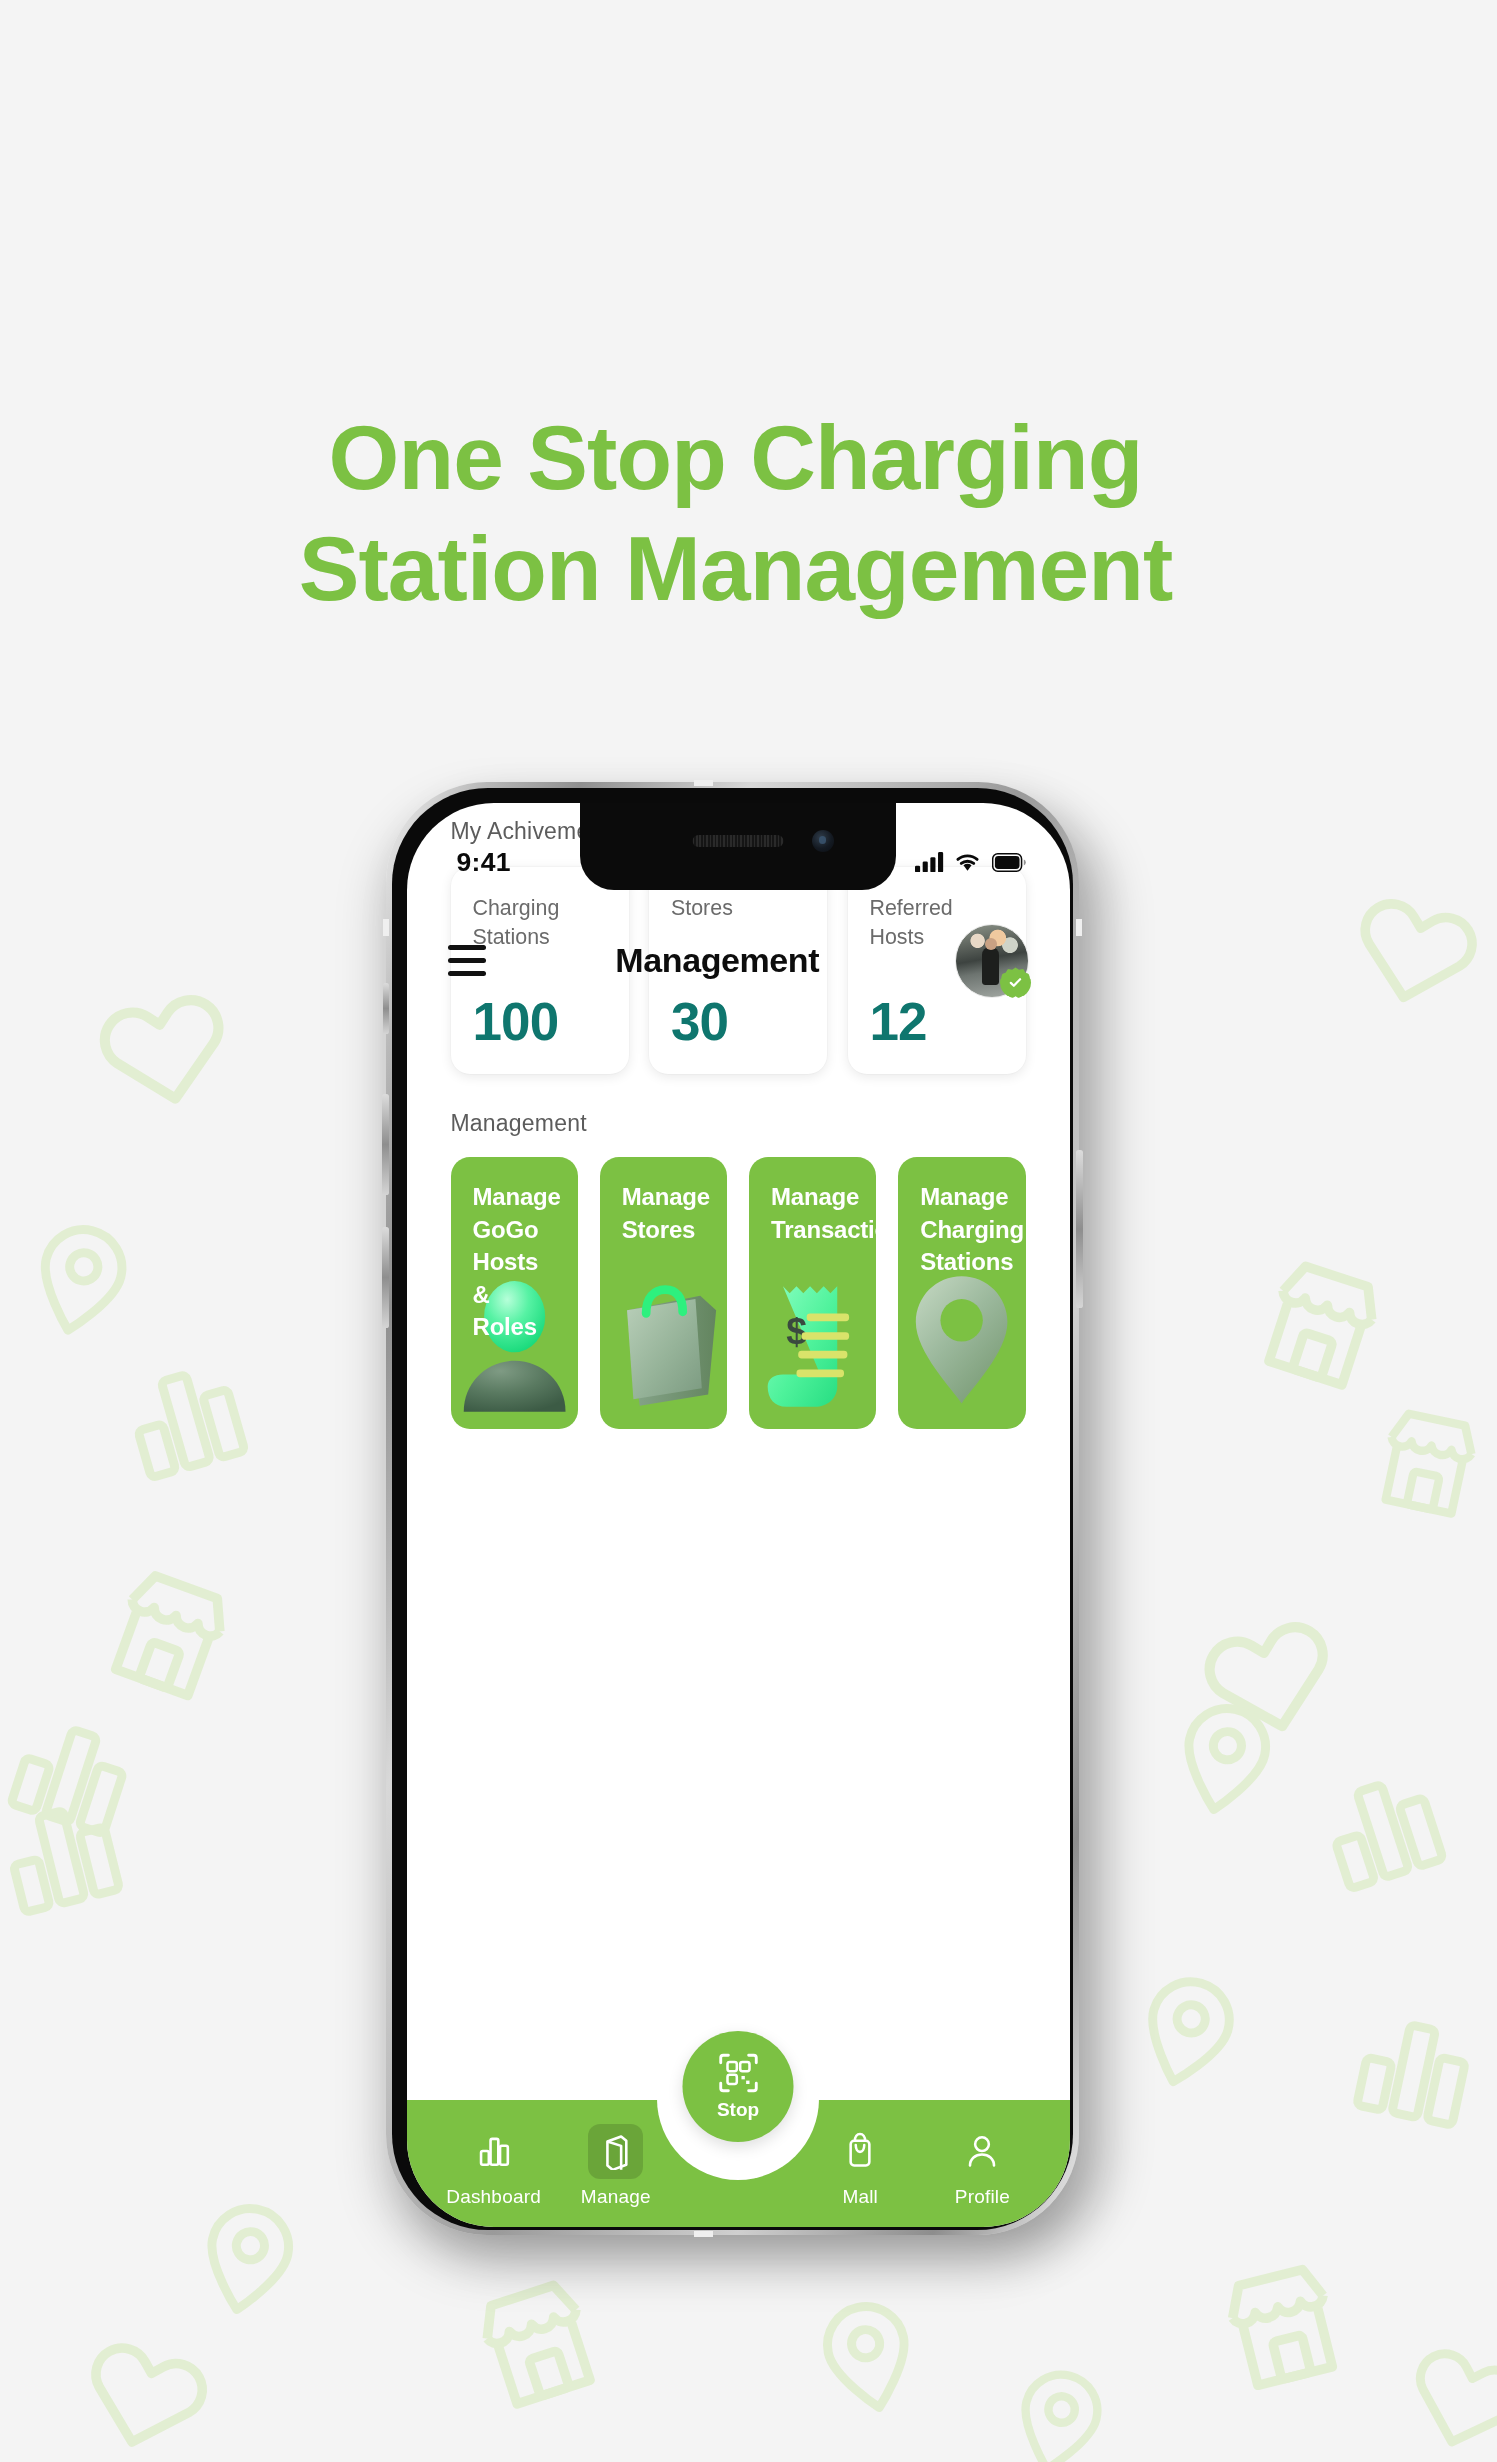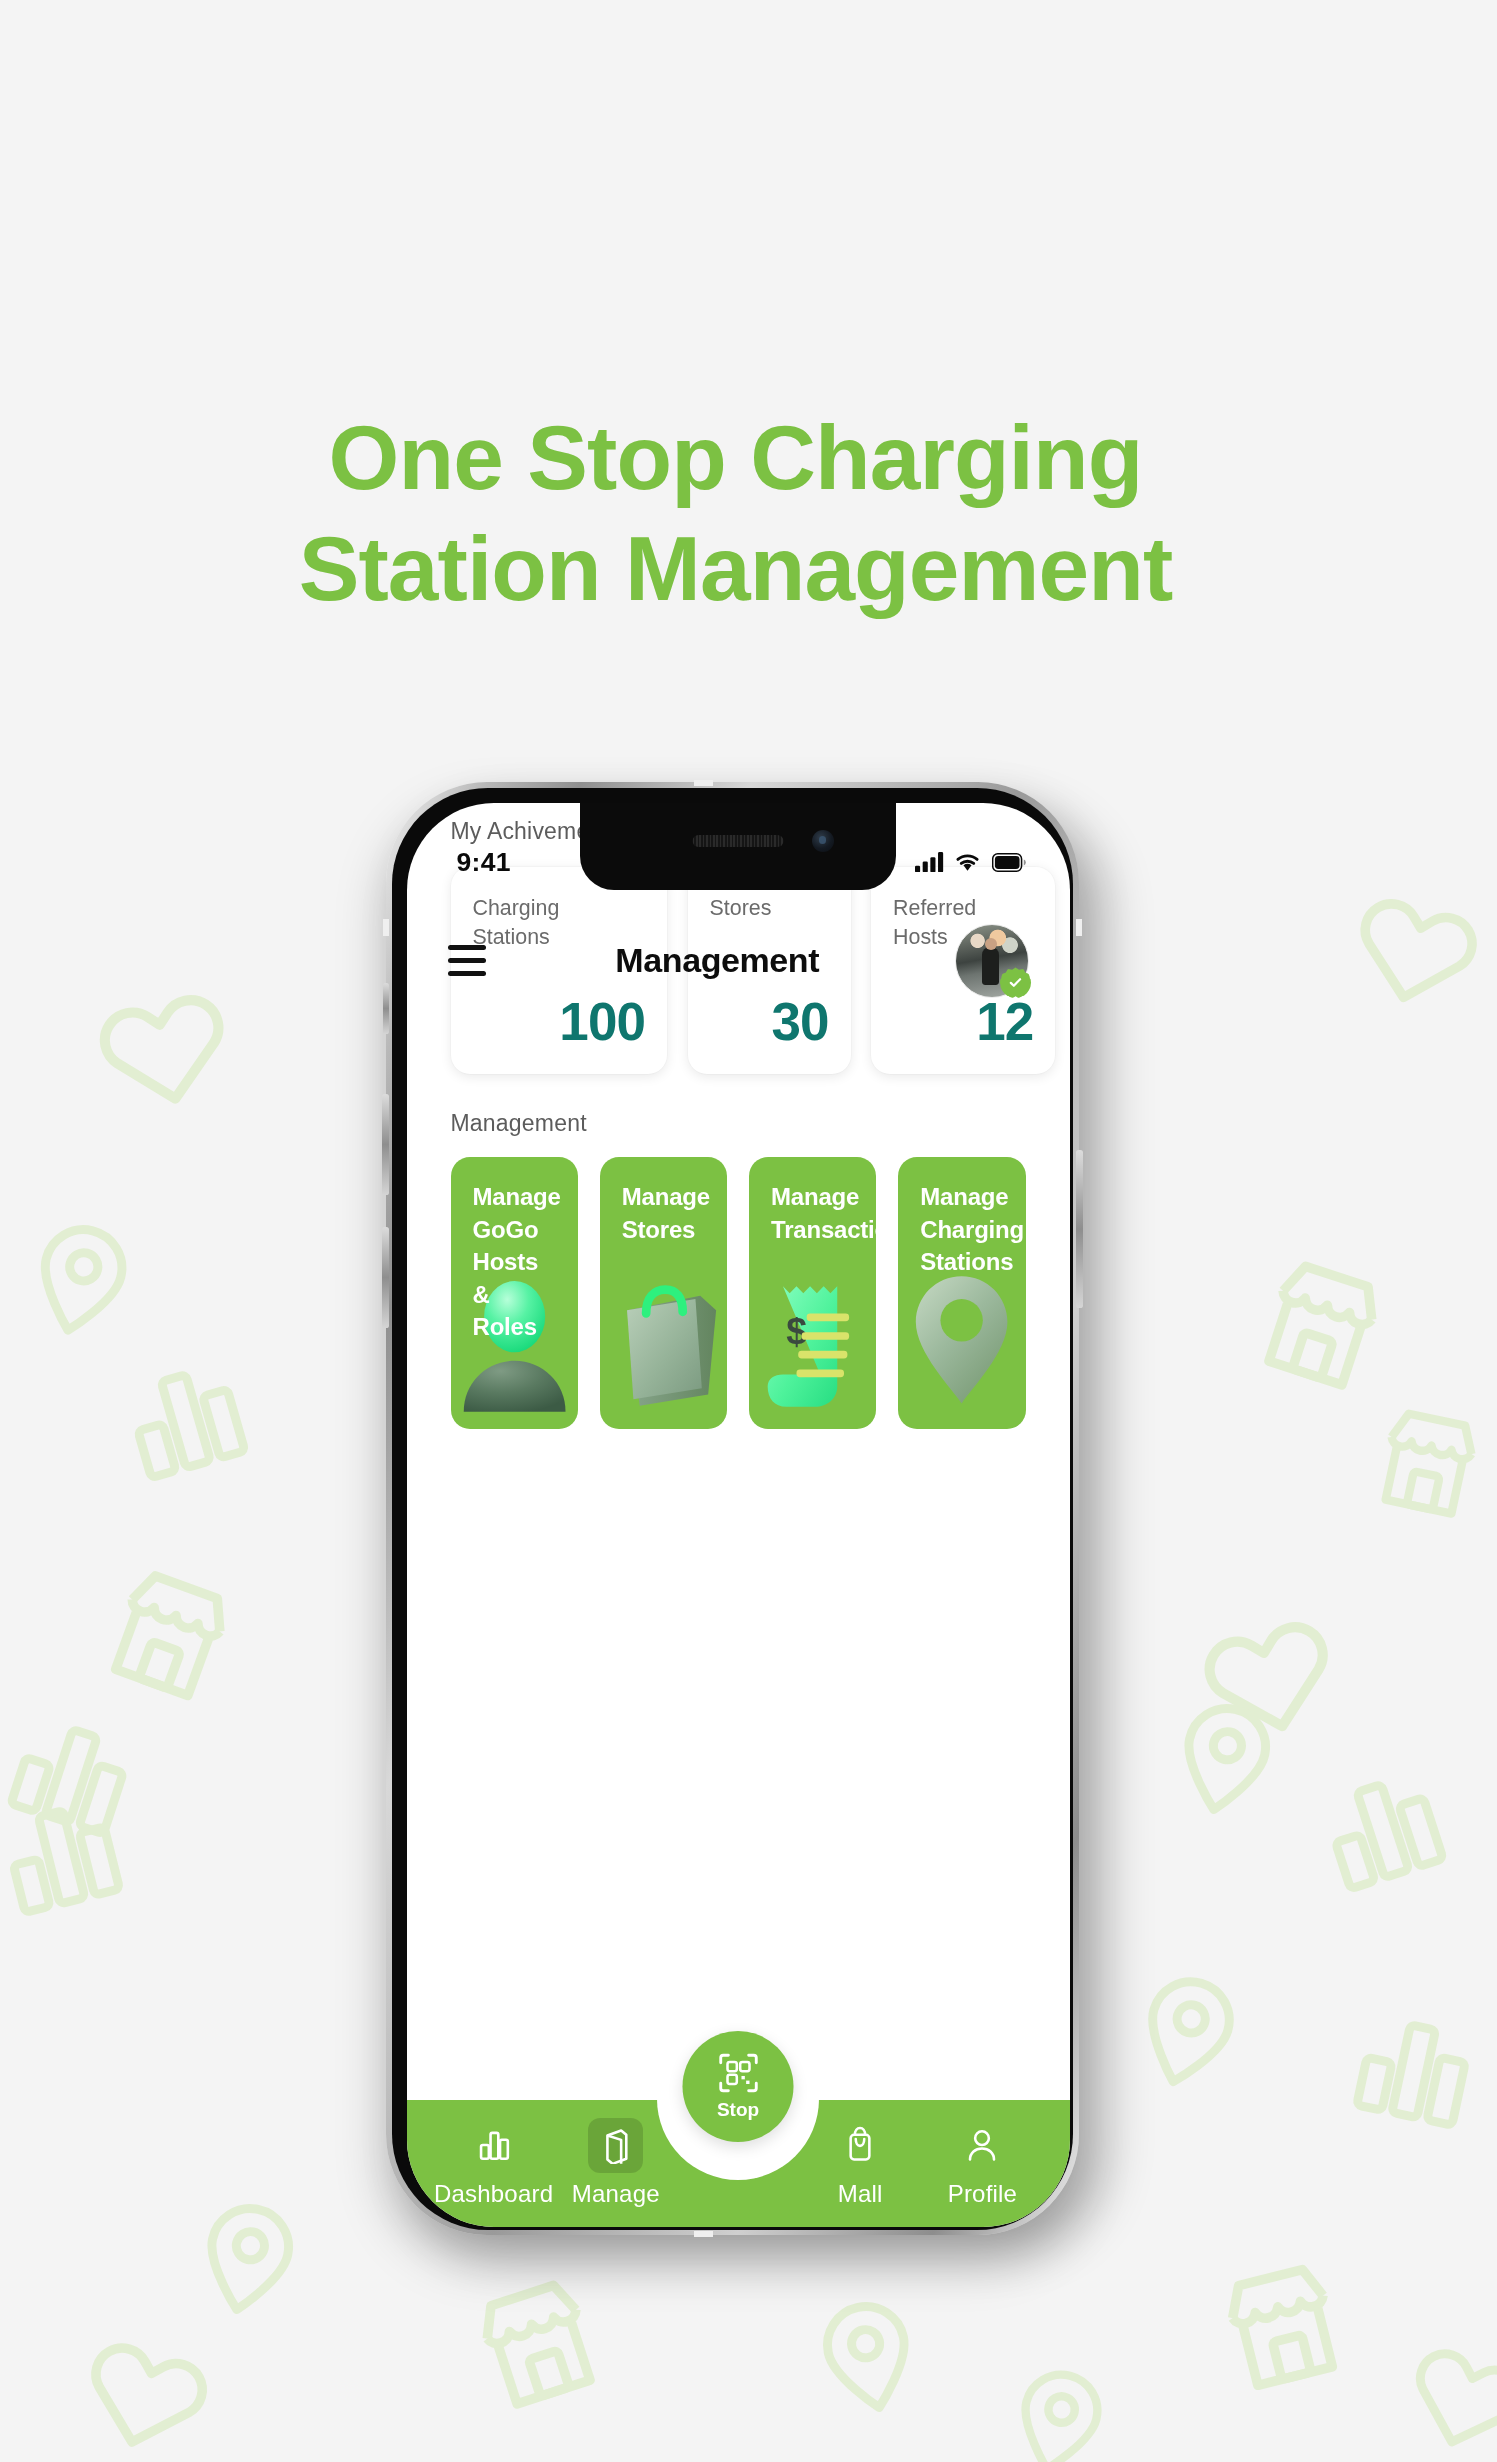--- a/index.html
+++ b/index.html
@@ -155,21 +155,21 @@
   .section-label {
     font-size:23px; color:#5c5c5c; padding:0 44px; letter-spacing:0.2px;
   }
 
   
   .stats-row { display:flex; gap:20.5px; padding:0 44px; margin-top:22px; }
   .stat-card {
     flex:1; background:#fff; border-radius:19px;
     box-shadow:0 2.6px 12px rgba(0,0,0,.085), 0 0 0 0.9px rgba(0,0,0,.02);
     padding:27px 22px 26px 22px; height:207px;
-    display:flex; 
+    display:flex; flex-direction:column;
   }
   .stat-label { font-size:21.4px; color:#6b6b6b; line-height:1.38; }
   .stat-value { font-size:53px; font-weight:bold; color:#0f766e; margin-top:auto; line-height:1; letter-spacing:-0.9px; }
 
   
   .mgmt-grid {
     display:grid; grid-template-columns:1fr 1fr 1fr 1fr; gap:22px;
     padding:4px 44px; margin-top:16px;
   }
   .mgmt-card {
@@ -200,21 +200,21 @@
     position:absolute; inset:0; display:flex; align-items:flex-end;
     padding:0 26px 19px 26px; z-index:2;
   }
   .nav-item {
     flex:1; display:flex; flex-direction:column; align-items:center; gap:6.8px;
     color:#fff; cursor:pointer;
   }
   .nav-item.spacer { visibility:hidden; }
   .nav-icon-box { width:55px; height:55px; display:flex; align-items:center; justify-content:center; border-radius:12px; }
   .nav-item.active .nav-icon-box { background:rgba(0,0,0,.14); }
-  .nav-label { font-size:24px; color:#fff; letter-spacing:0.2px; }
+  .nav-label { font-size:19px; color:#fff; letter-spacing:0.2px; }
 
   .fab {
     position:absolute; left:50%; transform:translateX(-50%);
     bottom:85px; width:111px; height:111px; border-radius:50%;
     background:#7cc143; display:flex; flex-direction:column;
     align-items:center; justify-content:center; gap:3.4px;
     z-index:10; box-shadow:0 5.1px 15.4px rgba(0,0,0,.13);
     cursor:pointer;
   }
   .fab-label { font-size:19px; color:#fff; font-weight:bold; }

